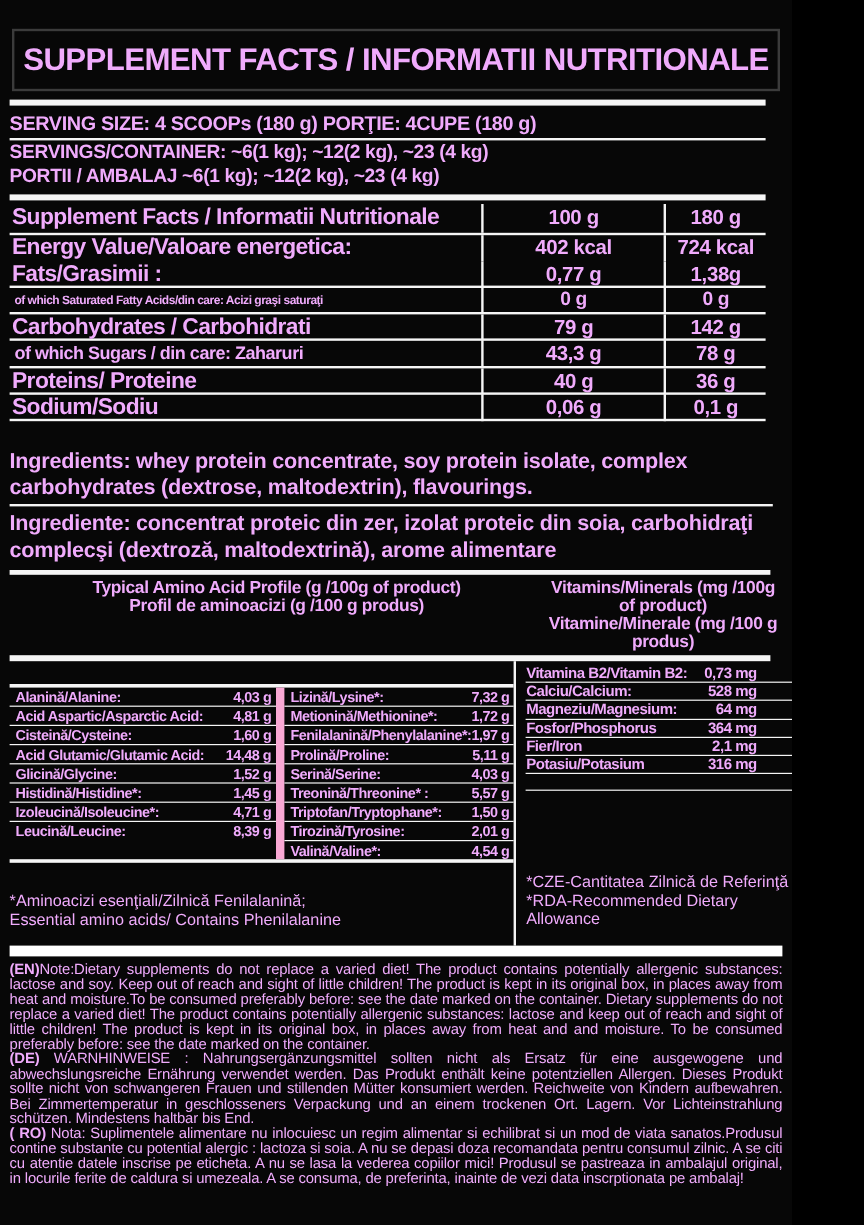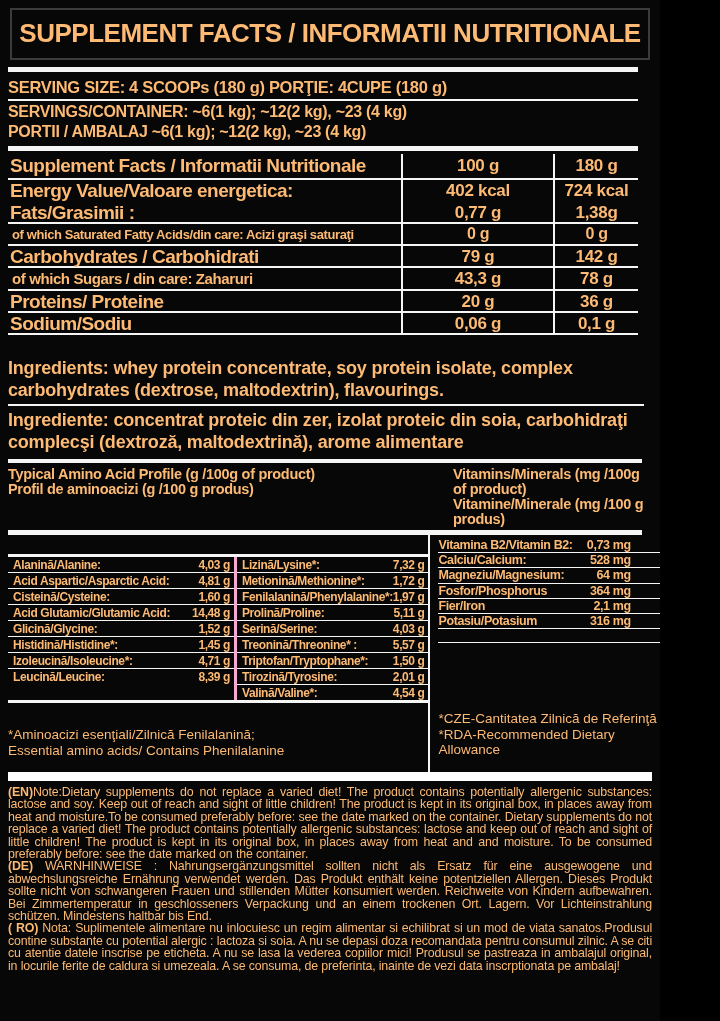--- a/index.html
+++ b/index.html
@@ -1,20 +1,20 @@
 <!DOCTYPE html>
 <html><head>
 <meta charset="utf-8">
 <style>
   html,body { margin:0; padding:0; background:#000; }
   .label {
     position:relative; width:660px; height:1021px; box-sizing:border-box;
-    background:#070707; color:#fdba74; overflow:hidden;
+    background:#070707; color:#f0abfc; overflow:hidden;
     font-family:"Liberation Sans", sans-serif; font-weight:bold;
-    padding:0 8px;
+    padding:16px 8px;
   }
 
   
   .title-box {
     margin:8px 2px 0; border:2px solid #3b3b3b; text-align:center;
     font-size:26px; letter-spacing:-0.5px; padding:8px 0 9px;
   }
   
   .bar { background:#f5f5f5; border:0; }
   .bar1 { height:5px; margin:7px 14px 0 0; }
@@ -30,44 +30,44 @@
 
   
   .ftable { margin:3px 14px 0 0; }
   .frow { display:grid; grid-template-columns:393px 152px 1fr; align-items:stretch;
           border-bottom:2px solid #f5f5f5; height:20px; }
   .frow.hdr { height:24px; }
   .frow.noline { border-bottom:0; height:22px; }
   .frow.tall { height:21px; }
   .fcell { display:flex; align-items:center; }
   .flabel { font-size:19px; letter-spacing:-0.5px; padding-left:2px; white-space:nowrap; }
-  .flabel.small { font-size:13px; letter-spacing:-0.4px; padding-left:4px; }
+  .flabel.small { font-size:10px; letter-spacing:-0.4px; padding-left:4px; }
   .flabel.med { font-size:15px; letter-spacing:-0.4px; padding-left:4px; }
   .fval { justify-content:center; font-size:17px; letter-spacing:-0.3px;
           border-left:2px solid #f5f5f5; }
   .frow .fval.sm { font-size:16px; }
 
   
   .ingr { margin-top:22px; font-size:18px; letter-spacing:-0.2px; line-height:22px; }
   .ingr-en { border-bottom:2px solid #f5f5f5; padding-bottom:3px; margin-right:8px; }
   .ingr-ro { padding-top:3px; }
 
   
   .aheaders { display:flex; padding:4px 0 3px; }
-  .ahdr { font-size:14.5px; letter-spacing:-0.3px; line-height:15px; }
+  .ahdr { text-align:center; font-size:14.5px; letter-spacing:-0.3px; line-height:15px; }
   .ahdr.left { width:445px; }
   .ahdr.right { flex:1; }
 
   
   .columns { display:flex; height:237px; }
   .amino-zone { width:445px; display:flex; flex-direction:column; }
   .amino-tables { margin-top:19px; display:flex;
                   border-top:3px solid #f5f5f5; border-bottom:3px solid #f5f5f5; }
   .atab { box-sizing:border-box; }
-  .atab1 { width:229px; border-right:3px solid #f9a8d4; }
+  .atab1 { width:229px; border-right:7px solid #f9a8d4; }
   .atab2 { flex:1; }
   .arow { display:flex; justify-content:space-between; align-items:center;
           height:15px; border-bottom:1.5px solid #f5f5f5;
           font-size:12px; letter-spacing:-0.4px; padding:0 4px 0 5px; white-space:nowrap; }
   .arow:last-child { border-bottom:0; }
   .amino-foot { margin-top:24px; font-weight:normal; font-size:13.5px; line-height:15.5px; }
 
   .col-right { flex:1; border-left:2px solid #f5f5f5; padding:3px 0 0 8px; box-sizing:border-box; }
   .vrow { display:flex; align-items:center; height:14.2px; border-bottom:1.5px solid #f5f5f5;
           font-size:12.5px; letter-spacing:-0.4px; margin-right:10px; white-space:nowrap; }
@@ -124,21 +124,21 @@
       <div class="fcell fval">79 g</div>
       <div class="fcell fval">142 g</div>
     </div>
     <div class="frow tall">
       <div class="fcell flabel med">of which Sugars / din care:  Zaharuri</div>
       <div class="fcell fval">43,3 g</div>
       <div class="fcell fval">78 g</div>
     </div>
     <div class="frow">
       <div class="fcell flabel">Proteins/ Proteine</div>
-      <div class="fcell fval">20 g</div>
+      <div class="fcell fval">40 g</div>
       <div class="fcell fval">36 g</div>
     </div>
     <div class="frow">
       <div class="fcell flabel">Sodium/Sodiu</div>
       <div class="fcell fval">0,06 g</div>
       <div class="fcell fval">0,1 g</div>
     </div>
   </div>
 
   <div class="ingr">

